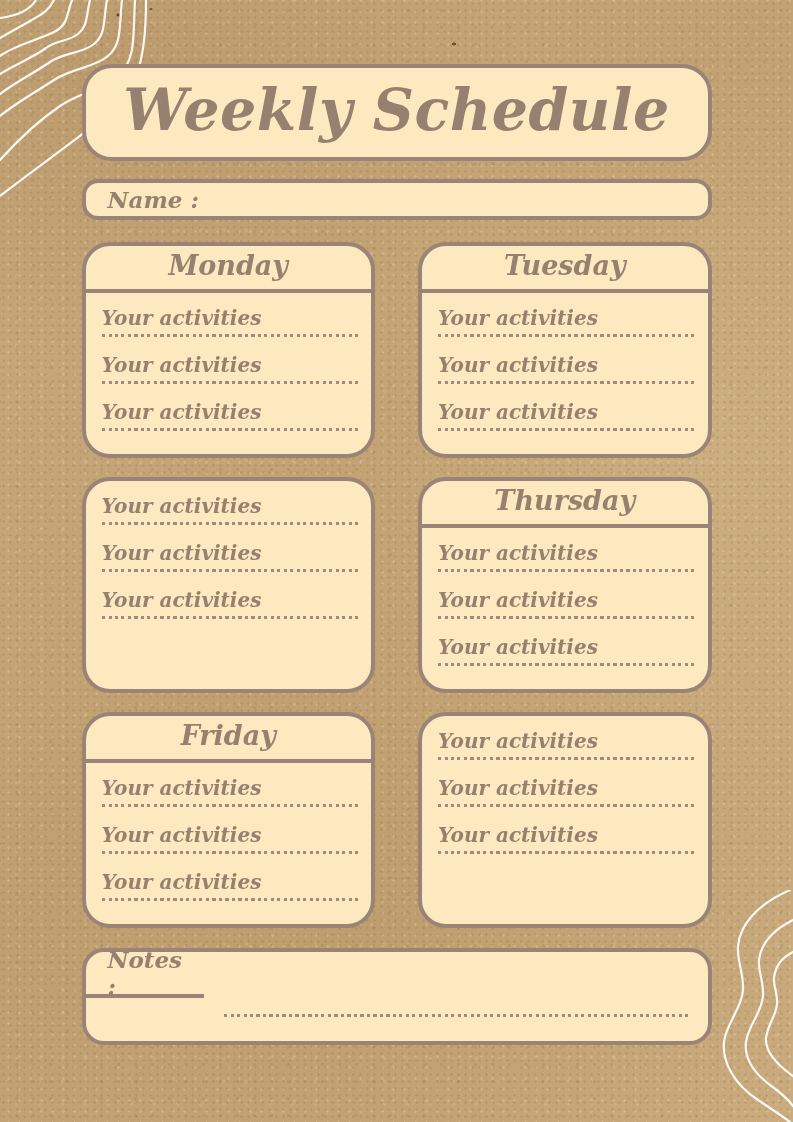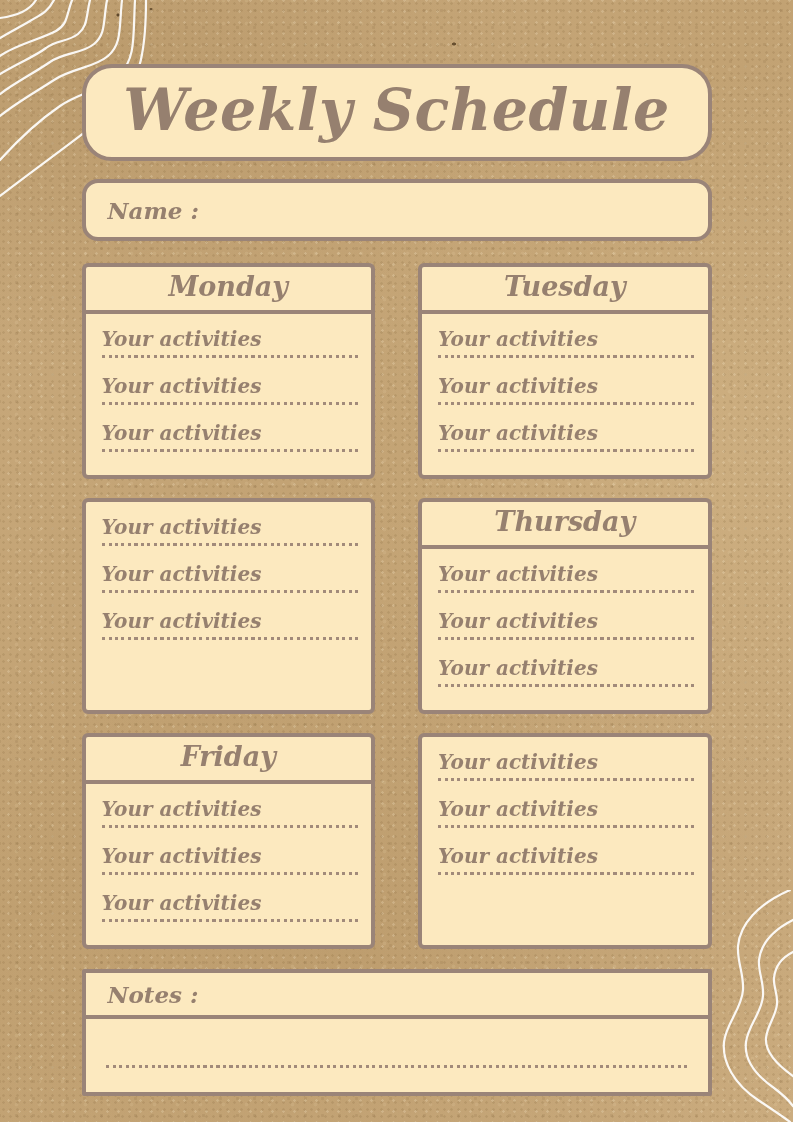--- a/index.html
+++ b/index.html
@@ -58,36 +58,36 @@
     display:flex;align-items:center;justify-content:center;
   }
   .title-box h1{
     font-size:57px;font-weight:700;font-style:italic;
     color:var(--ink-brown,#96806f);
     letter-spacing:.5px;line-height:1;
     padding-bottom:6px;
   }
 
   .name-box{
-    margin-top:18px;height:62px;border-radius:16px;
+    margin-top:18px;height:41px;border-radius:16px;
     display:flex;align-items:center;padding:0 22px;
   }
   .field-label{
     font-size:23px;font-weight:700;font-style:italic;
     color:var(--ink-brown,#96806f);
   }
   .fill-area{flex:1;height:100%;}
 
   .grid{
     margin-top:22px;
     display:grid;grid-template-columns:1fr 1fr;
     column-gap:43px;row-gap:19px;
   }
   .card{
-    height:216px;border-radius:6px;overflow:hidden;
+    height:216px;border-radius:28px;overflow:hidden;
     display:flex;flex-direction:column;
   }
   .card-header{
     height:47px;flex:0 0 47px;
     border-bottom:4px solid var(--border-taupe,#9a8478);
     display:flex;align-items:center;justify-content:center;
   }
   .card-header h2{
     font-size:27px;font-weight:700;font-style:italic;
     color:var(--ink-brown,#96806f);line-height:1;padding-bottom:4px;
@@ -98,22 +98,22 @@
     display:block;
     font-size:20px;font-weight:700;font-style:italic;
     color:var(--ink-brown,#96806f);line-height:1.2;
   }
   .dotted{
     display:block;height:3px;margin-top:4px;
     background-image:repeating-linear-gradient(90deg,var(--dot-brown,#a18a7a) 0 3px,transparent 3px 6.5px);
   }
 
   .notes-box{
-    margin-top:20px;height:127px;border-radius:2px;
-    display:flex;flex-direction:column;overflow:hidden;
+    margin-top:20px;height:97px;border-radius:22px;
+    display:flex;flex-direction:row;overflow:hidden;
   }
   .notes-header{
     height:46px;flex:0 0 46px;
     border-bottom:4px solid var(--border-taupe,#9a8478);
     display:flex;align-items:center;padding:0 22px;
   }
   .notes-body{flex:1;position:relative;}
   .notes-body .dotted{
     position:absolute;left:20px;right:20px;bottom:24px;margin-top:0;
   }

